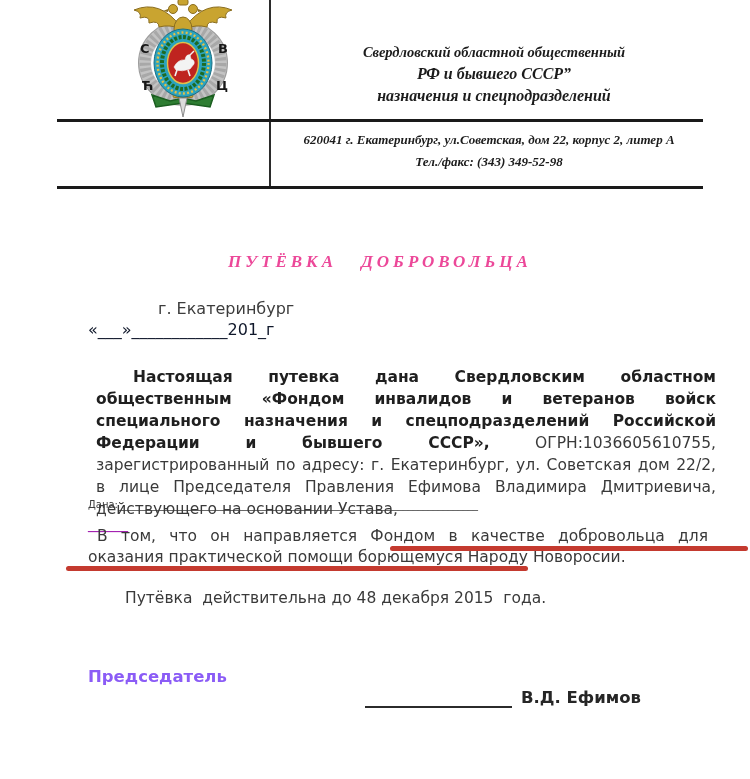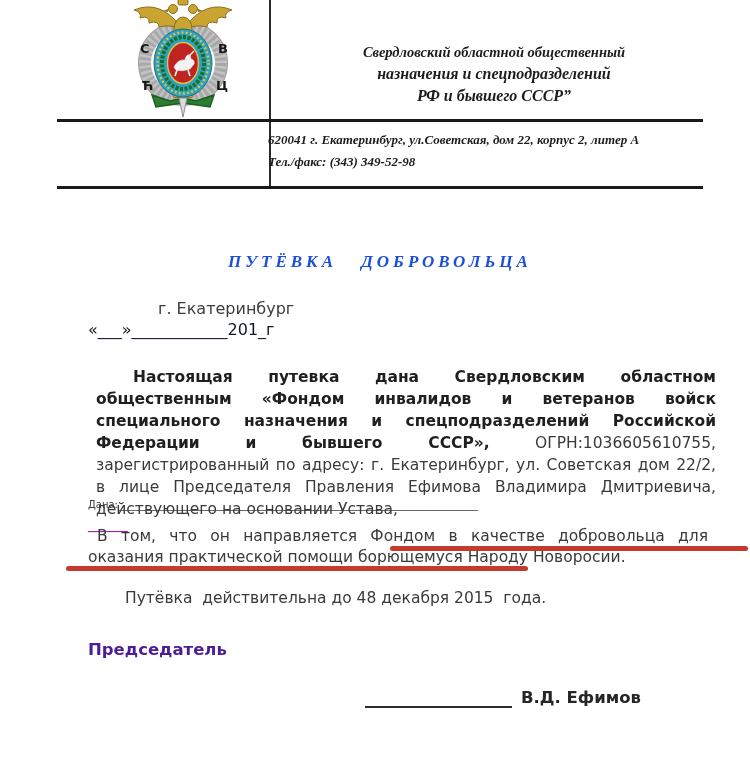--- a/index.html
+++ b/index.html
@@ -12,30 +12,30 @@
   .h-rule{position:absolute;left:57px;width:646px;height:3px;background:#1a1a1a;}
   .h-rule.r1{top:119px;}
   .h-rule.r2{top:186px;}
   .org-block{
     position:absolute;left:278px;top:8px;width:432px;text-align:center;
     font-family:"Liberation Serif","DejaVu Serif",serif;font-weight:bold;font-style:italic;
     color:#1c1c1c;font-size:16px;line-height:22px;margin-top:33px;
   }
   .org-block .l1{font-size:14.5px;}
   .addr-block{
-    position:absolute;left:268px;top:129px;width:442px;
+    position:absolute;left:268px;top:129px;width:442px;text-align:center;
     font-family:"Liberation Serif","DejaVu Serif",serif;font-weight:bold;font-style:italic;
     color:#1c1c1c;font-size:13px;line-height:22px;
   }
   .emblem{position:absolute;left:126px;top:-4px;width:114px;height:124px;}
   
   .doc-title{
     position:absolute;left:228px;top:252px;
     font-family:"Liberation Serif","DejaVu Serif",serif;font-weight:bold;font-style:italic;
-    font-size:17px;color:#1d4ed8;letter-spacing:4px;word-spacing:16px;white-space:nowrap;
+    font-size:17px;color:#ec4899;letter-spacing:4px;word-spacing:16px;white-space:nowrap;
   }
   .city-line{position:absolute;left:122px;top:299px;font-size:16px;color:#3d3d3d;margin-left:36px;}
   .date-line{position:absolute;left:88px;top:320px;font-size:16px;color:#0f172a;white-space:nowrap;}
   .body-par{
     position:absolute;left:96px;top:366px;width:620px;
     font-size:15.5px;line-height:22px;color:#3a3a3a;text-align:justify;text-indent:37px;
   }
   .body-par b{color:#1f1f1f;}
   .dana-line{
     position:absolute;left:88px;top:494px;width:622px;
@@ -47,22 +47,22 @@
     font-size:15.5px;line-height:21px;color:#3a3a3a;text-align:justify;text-indent:9px;
   }
   .red-line{position:absolute;border-radius:3px;}
   .red-line.a1{left:390px;top:546px;width:358px;height:4.5px;}
   .red-line.a2{left:66px;top:566px;width:462px;height:5px;}
   .validity-line{
     position:absolute;left:125px;top:589px;font-size:15.5px;color:#3a3a3a;white-space:pre-wrap;
   }
   
   .sig-position{
-    position:absolute;left:88px;top:639px;font-size:16.5px;line-height:22px;
-    font-weight:bold;color:#4c1d95;
+    position:absolute;left:88px;top:666px;font-size:16.5px;line-height:22px;
+    font-weight:bold;color:#8b5cf6;
   }
   .sig-rule{position:absolute;left:365px;top:706px;width:147px;height:2px;background:#2b2b2b;}
   .sig-name{position:absolute;left:521px;top:688px;font-size:16.5px;font-weight:bold;color:#262626;white-space:nowrap;}
 </style>
 </head>
 <body>
 
 <div class="page">
 
   <svg class="emblem" viewBox="0 0 114 122" aria-hidden="true">
@@ -106,22 +106,22 @@
       <text x="92" y="56">В</text>
       <text x="16" y="93">Ћ</text>
       <text x="90" y="93">Ц</text>
     </g>
   </svg>
 
   <div class="v-rule"></div>
 
   <div class="org-block">
     <div class="l1">Свердловский областной общественный</div>
+    <div>РФ и бывшего СССР”</div>
     <div>назначения и спецподразделений</div>
-    <div>РФ и бывшего СССР”</div>
   </div>
 
   <div class="h-rule r1"></div>
 
   <div class="addr-block">
     <div>620041 г. Екатеринбург, ул.Советская, дом 22, корпус 2, литер А</div>
     <div>Тел./факс: (343) 349-52-98</div>
   </div>
 
   <div class="h-rule r2"></div>

